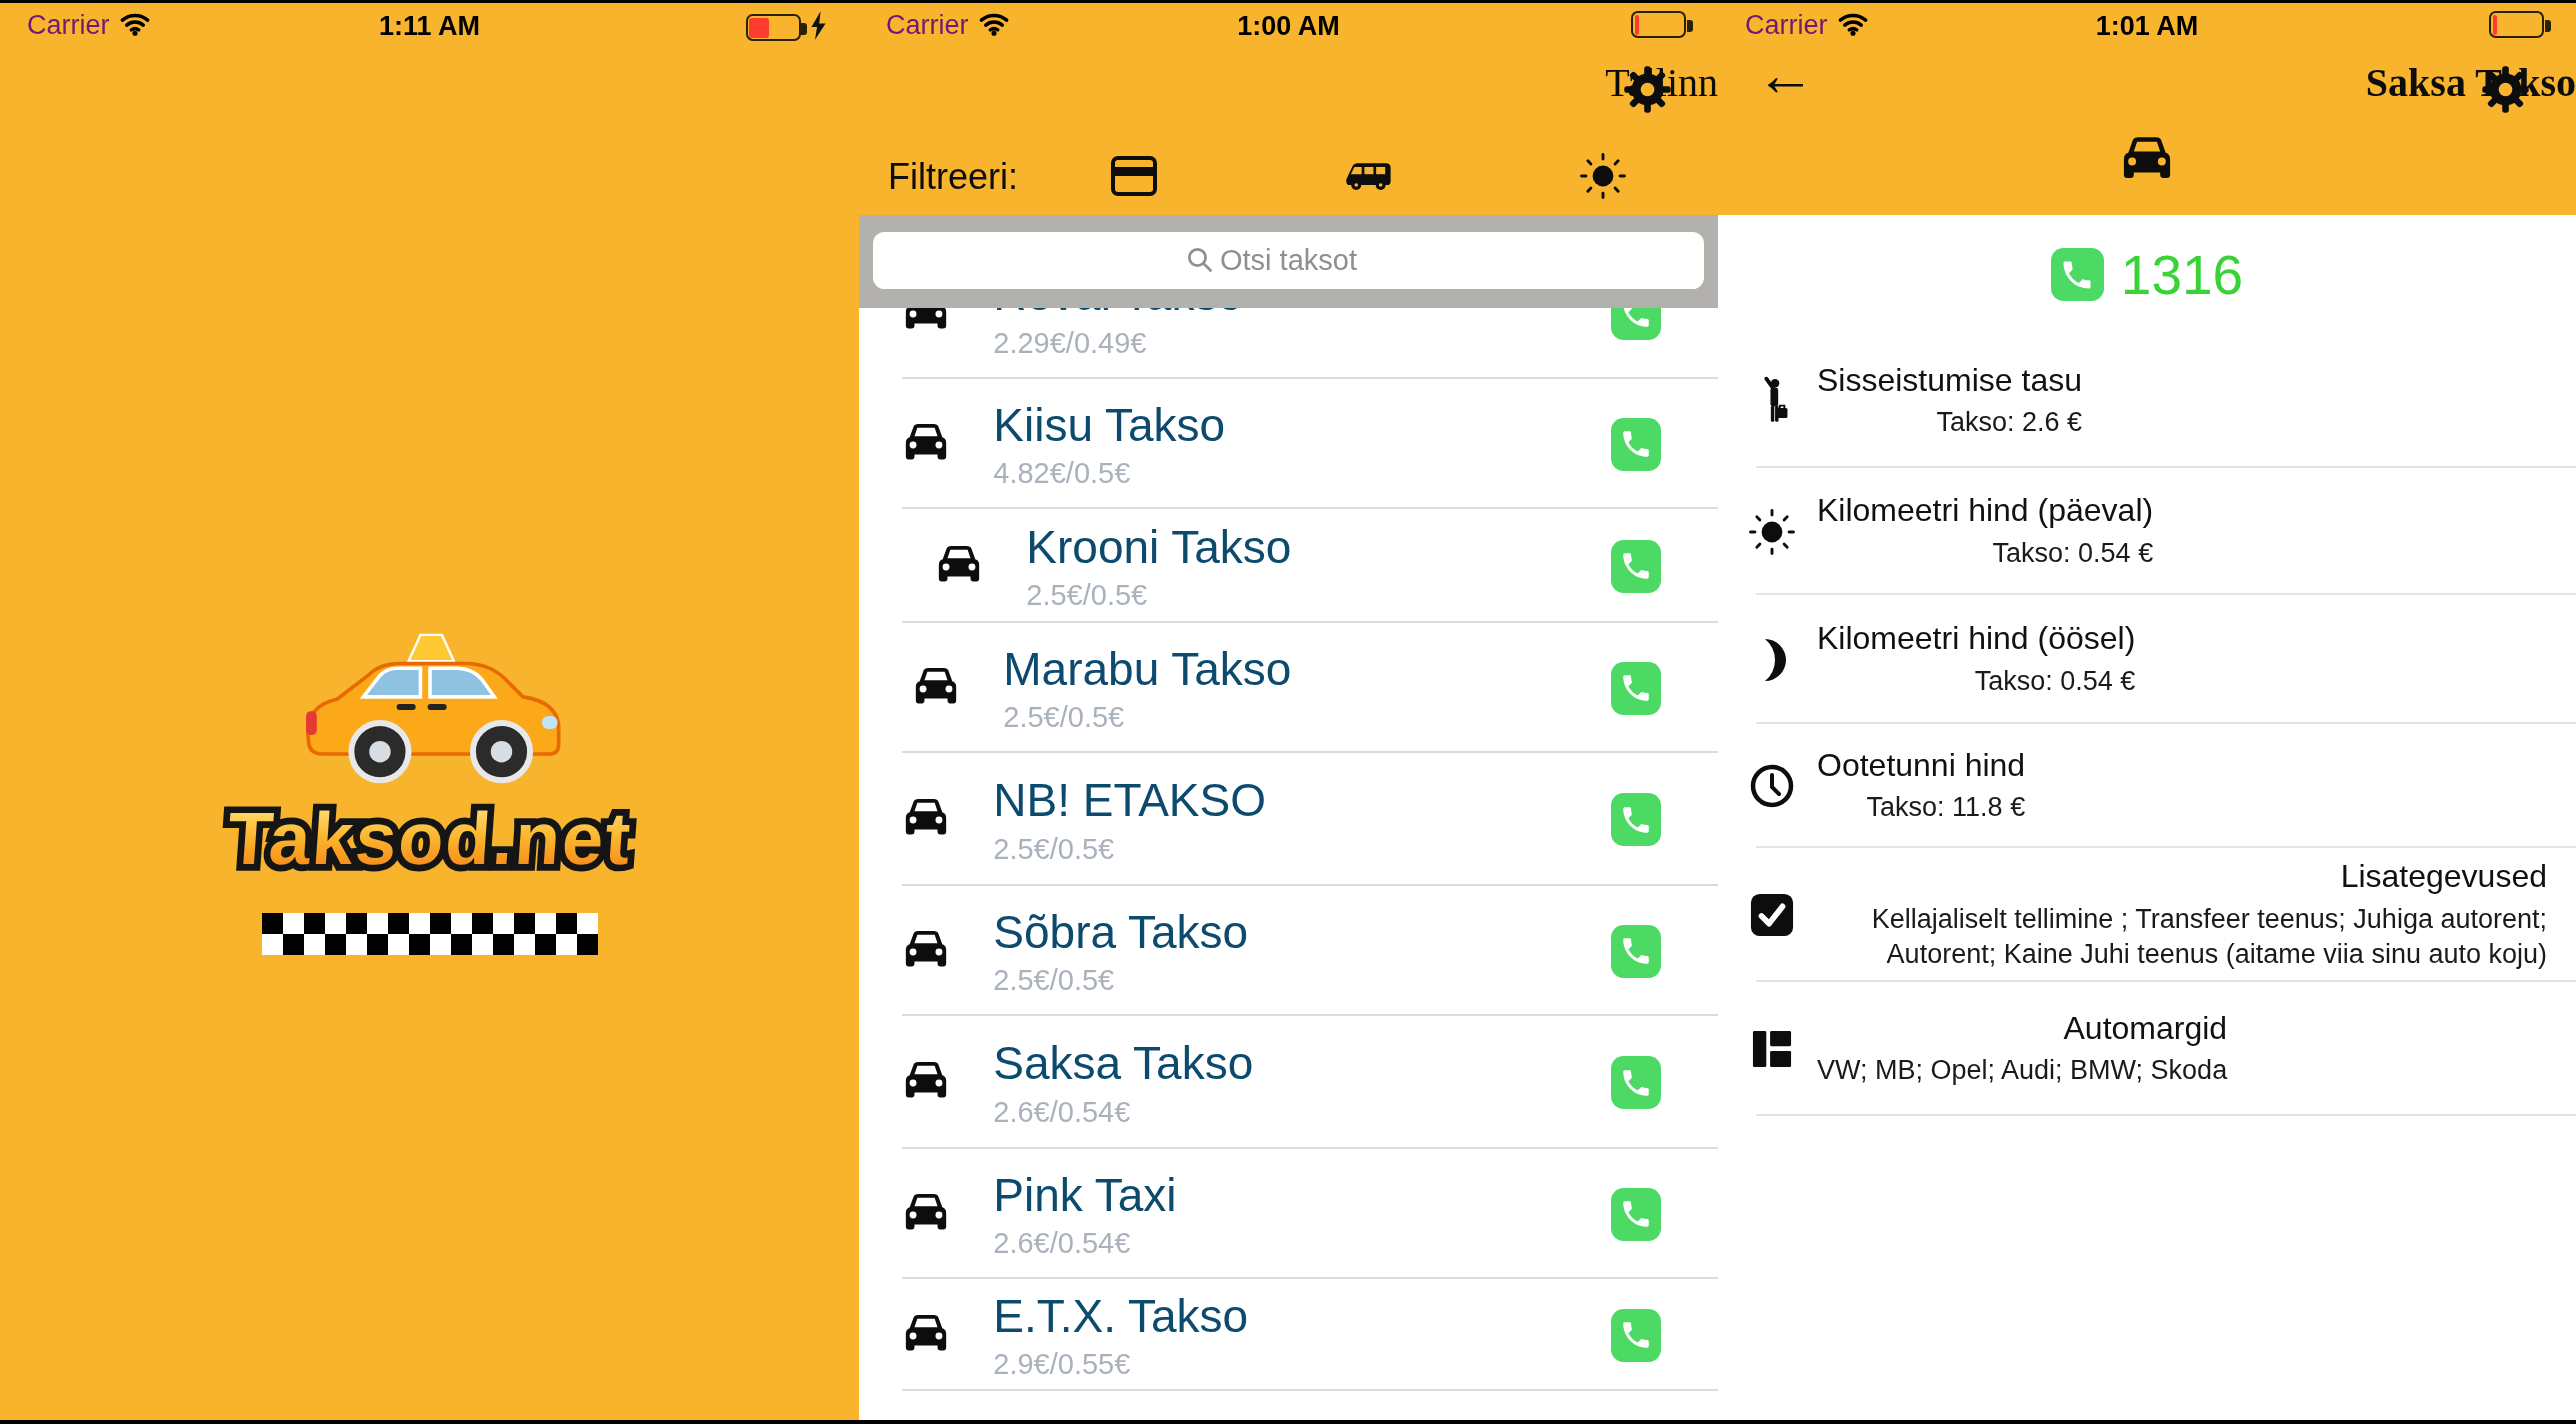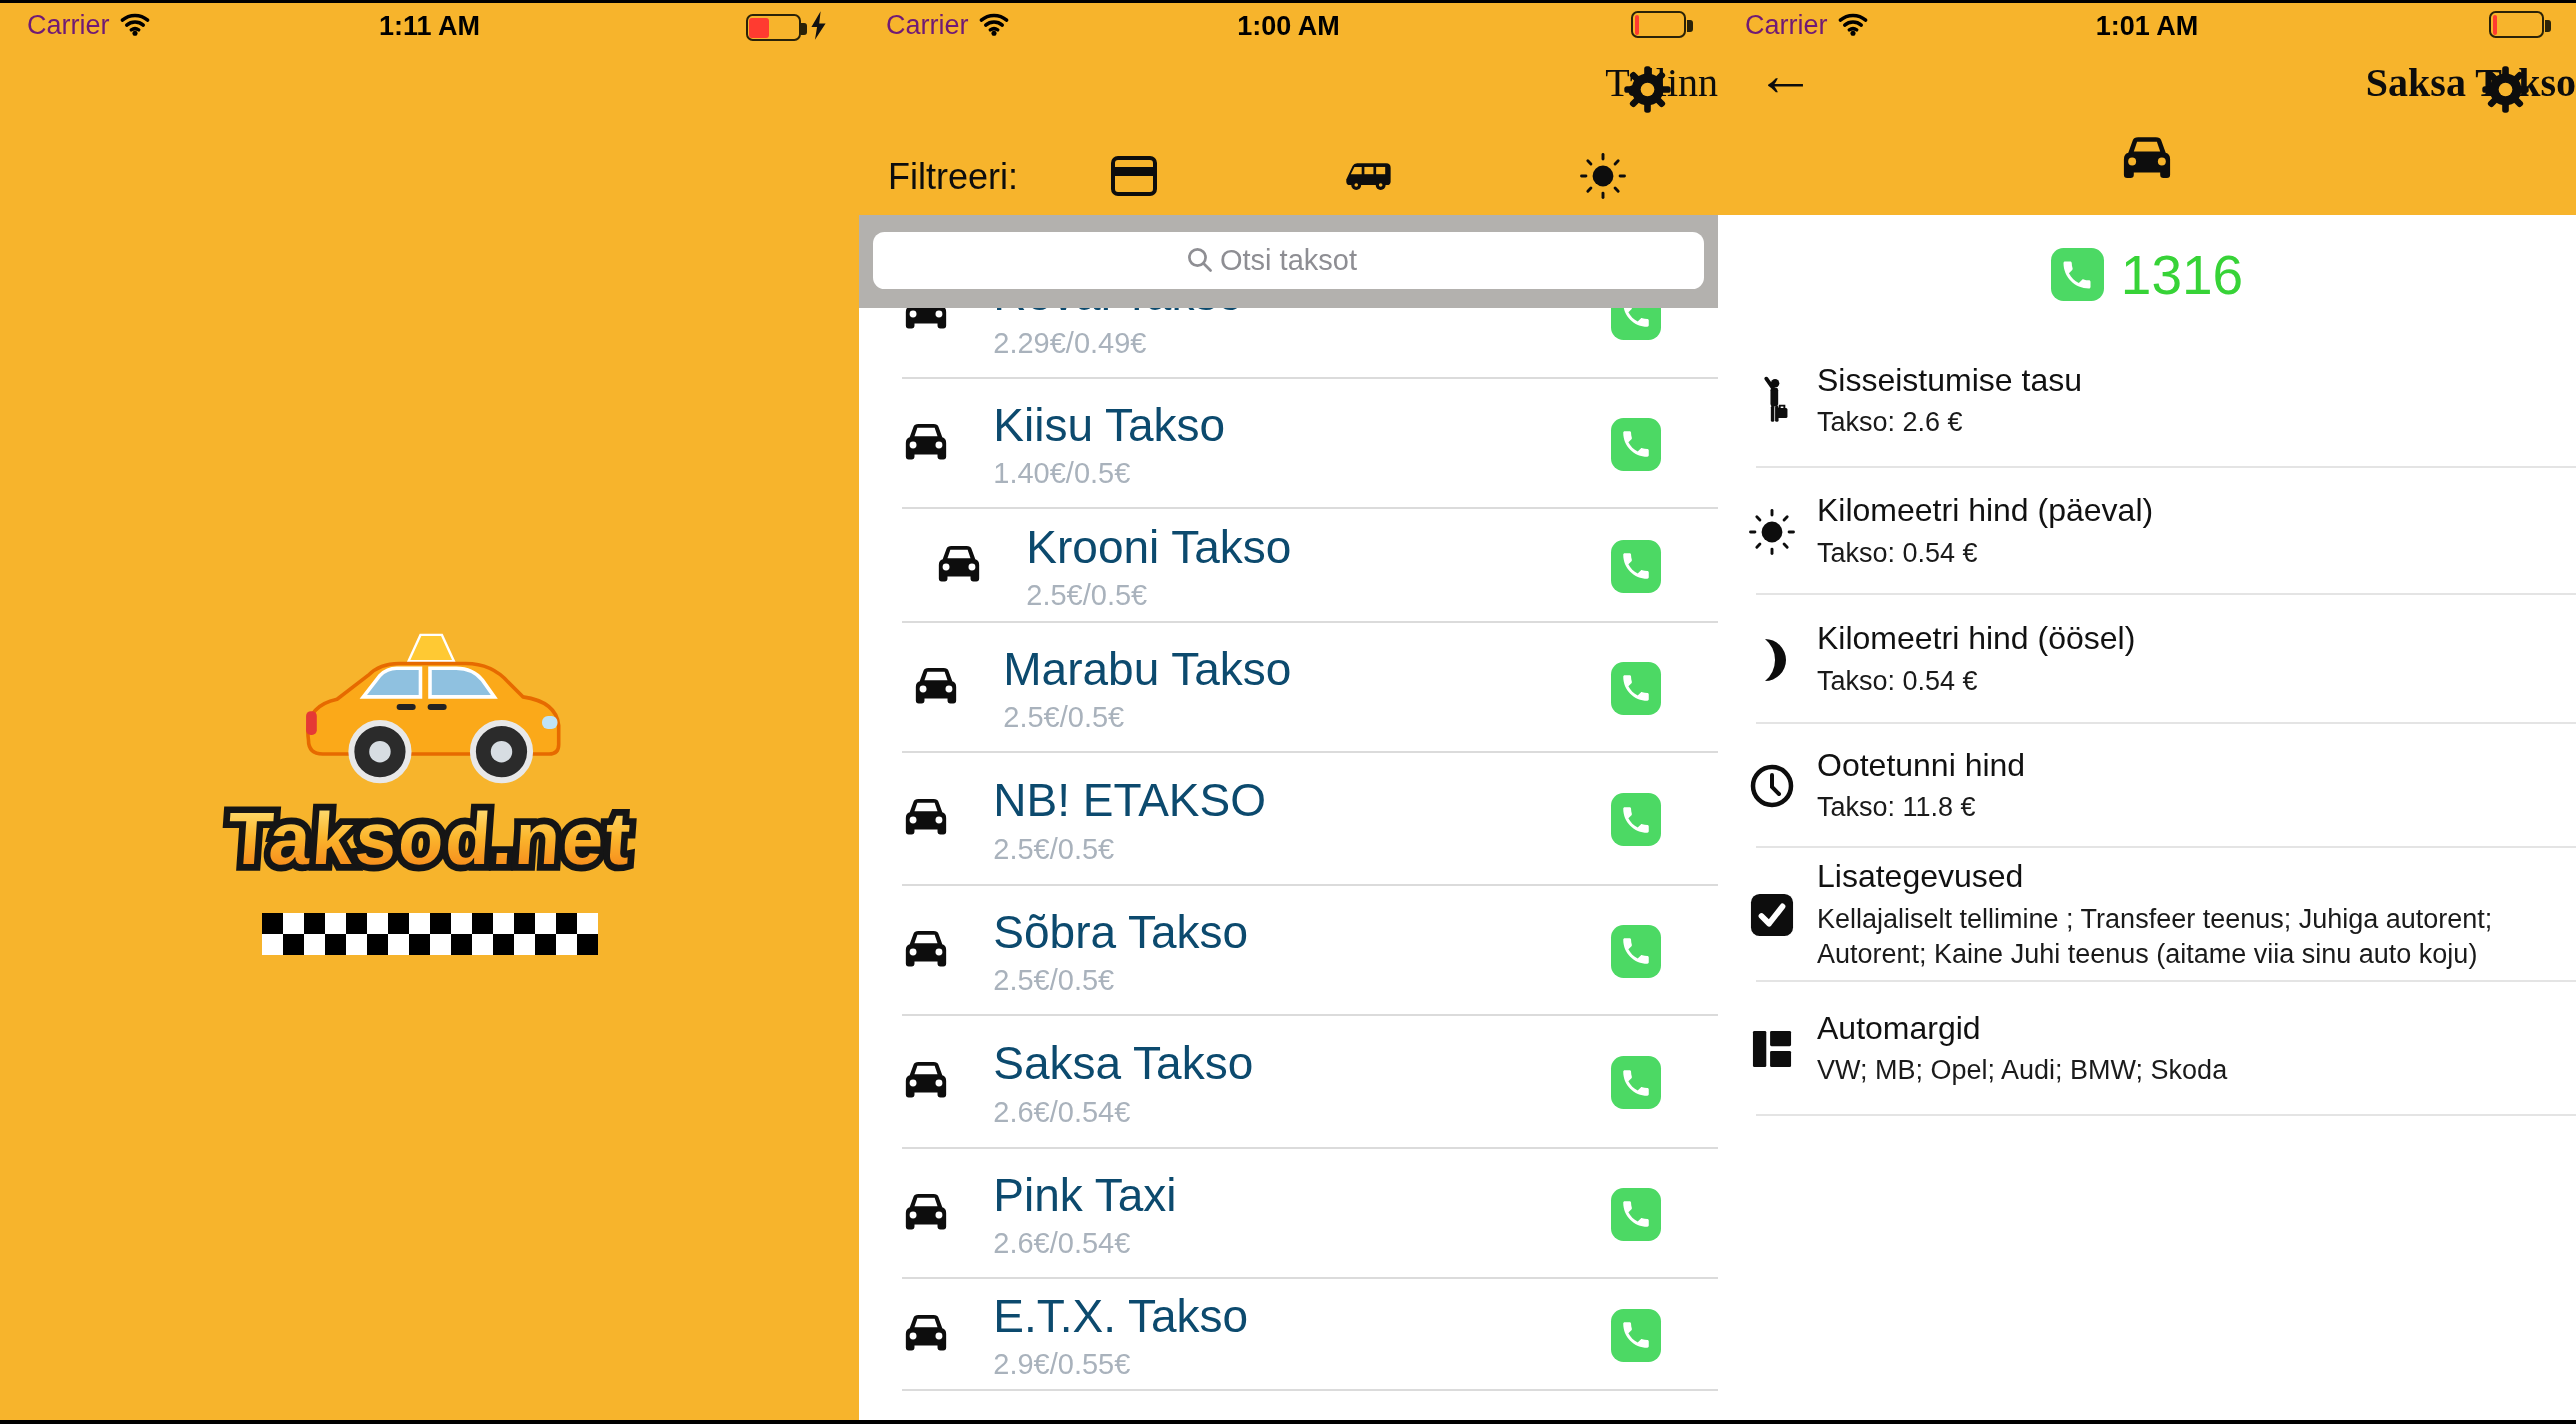--- a/index.html
+++ b/index.html
@@ -69,21 +69,21 @@
 
   
   .phone-row { position:absolute; top:227px; left:0; width:100%; height:95px;
                display:flex; align-items:center; justify-content:center; gap:17px; cursor:pointer; }
   .phone-box { width:53px; height:53px; background:#4CD964; border-radius:12.4px;
                display:flex; align-items:center; justify-content:center; }
   .phone-box svg { width:36px; height:36px; }
   .phone-number { font-size:55px; color:#37D337; }
 
   .detail-list { position:absolute; top:334px; left:0; width:100%; }
-  .drow { position:relative; display:flex; align-items:center; }
+  .drow { position:relative; display:flex; align-items:center;text-align:right; }
   .drow:nth-child(1){height:134px;} .drow:nth-child(2){height:127px;} .drow:nth-child(3){height:129px;}
   .drow:nth-child(4){height:124px;} .drow:nth-child(5){height:134px;} .drow:nth-child(6){height:134px;}
   .drow:nth-child(7){height:194px;}
   .drow::after { content:""; position:absolute; left:38px; right:0; bottom:0; height:1.9px; background:#E4E4E4; }
   .dicon { flex:0 0 57px; width:57px; margin-left:25px; display:flex; justify-content:center; }
   .dtext { margin-left:17px; margin-right:29px; display:flex; flex-direction:column; gap:6.7px; }
   .dtitle { font-size:32px; color:#111; }
   .dvalue { font-size:27px; color:#1a1a1a; line-height:35px; }
 
   
@@ -180,21 +180,21 @@
 
     <div class="trow">
       <span class="caricon"><svg viewBox="0 0 50 44" width="48">
             <path d="M8 17 L12 6 Q13 3 17 3 L33 3 Q37 3 38 6 L42 17 Q46 18 46 23 L46 37 Q46 40 43 40 L40 40 Q37 40 37 37 L37 35 L13 35 L13 37 Q13 40 10 40 L7 40 Q4 40 4 37 L4 23 Q4 18 8 17 Z" fill="#0d0d0d"></path>
             <polygon points="13,16 16,7 34,7 37,16" fill="#fff"></polygon>
             <circle cx="11.5" cy="25" r="3.6" fill="#fff"></circle>
             <circle cx="38.5" cy="25" r="3.6" fill="#fff"></circle>
           </svg></span>
       <span class="tinfo">
           <span class="tname">Kiisu Takso</span>
-          <span class="tprice">1.40€/0.5€</span>
+          <span class="tprice">4.82€/0.5€</span>
         </span>
       <span class="callbtn">
           <svg viewBox="0 0 24 24">
             <path fill="#fff" d="M6.62 10.79c1.44 2.83 3.76 5.14 6.59 6.59l2.2-2.2c.27-.27.67-.36 1.02-.24 1.12.37 2.33.57 3.57.57.55 0 1 .45 1 1V20c0 .55-.45 1-1 1-9.39 0-17-7.61-17-17 0-.55.45-1 1-1h3.5c.55 0 1 .45 1 1 0 1.25.2 2.45.57 3.57.11.35.03.74-.25 1.02l-2.2 2.2z"></path>
           </svg>
         </span>
     </div>
 
     <div class="trow">
       <span class="caricon"><svg viewBox="0 0 50 44" width="48">

